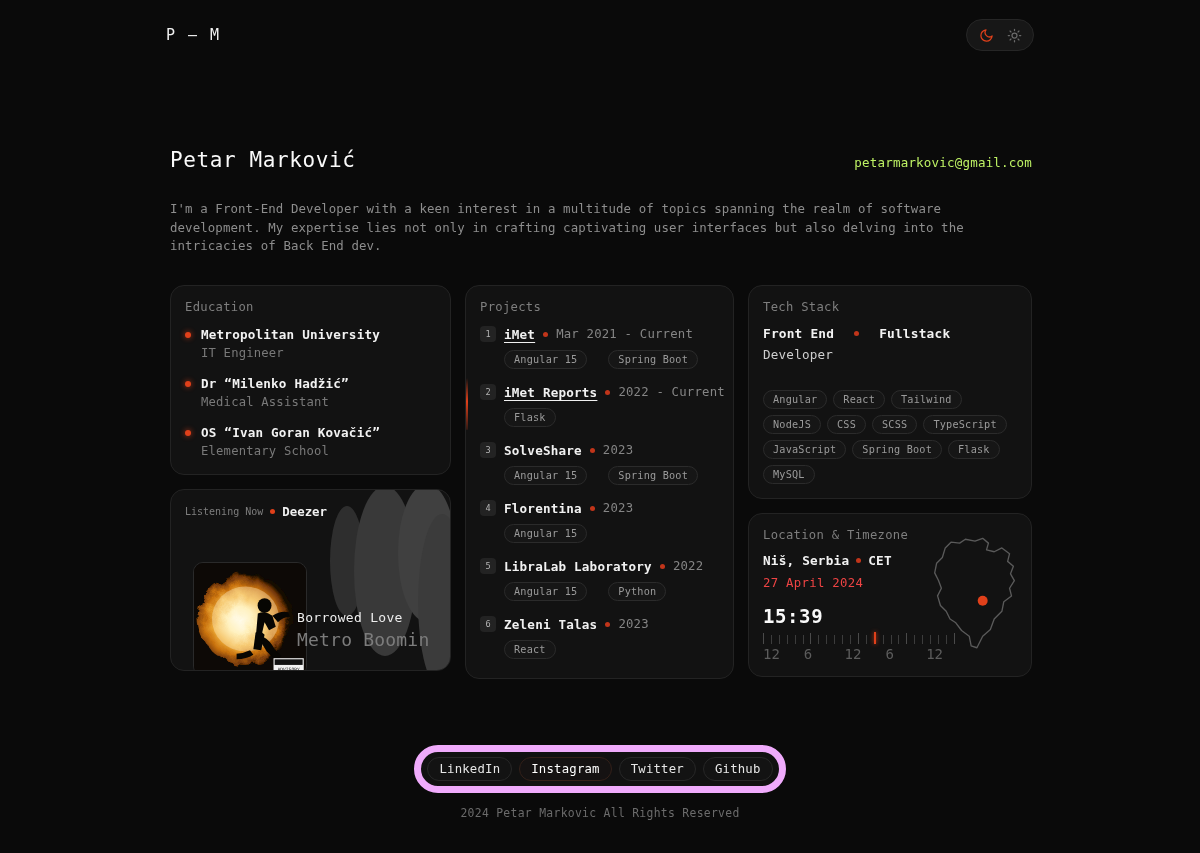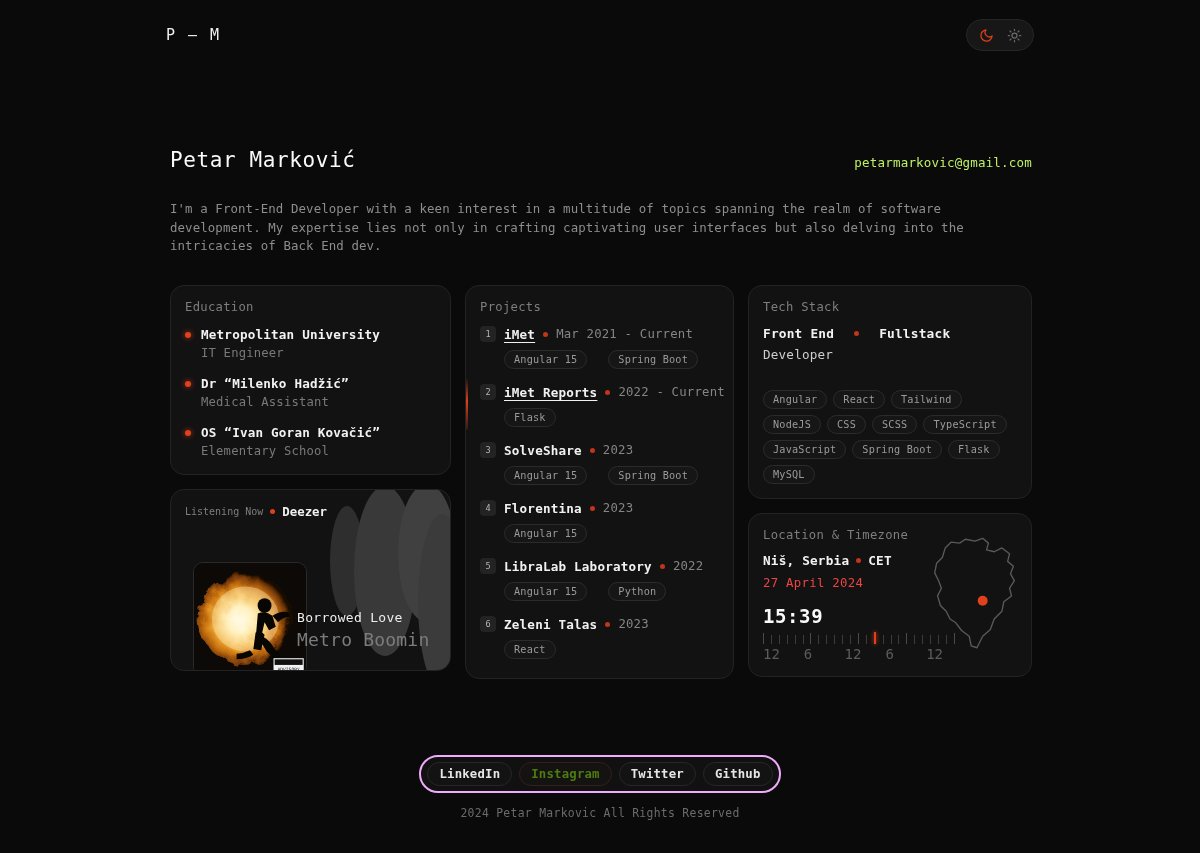--- a/index.html
+++ b/index.html
@@ -362,36 +362,35 @@
     width: 1200px;
     display: flex;
     flex-direction: column;
     align-items: center;
     gap: 13px;
   }
   .socials {
     display: flex;
     gap: 7px;
     background: #111111;
-    border: 2px solid #f0abfc;
+    border: 7px solid #f0abfc;
     border-radius: 999px;
     padding: 5px 6px;
-    font-weight: bold;
   }
   .social {
     font-size: 12.3px;
     color: #e6e6e6;
     border: 1px solid #272727;
     border-radius: 999px;
     padding: 4px 11px;
     cursor: pointer;
     letter-spacing: 0.2px;
     background: #131313;
   }
-  .social.active { color: #4d7c0f; border-color: #332019; background: #151212; }
+  .social.active { color: #ffffff; border-color: #332019; background: #151212; }
   .copyright {
     font-size: 11.4px;
     color: #6b6b6b;
     letter-spacing: 0.3px;
   }
 </style>
 </head>
 <body>
 
 <div class="page">

